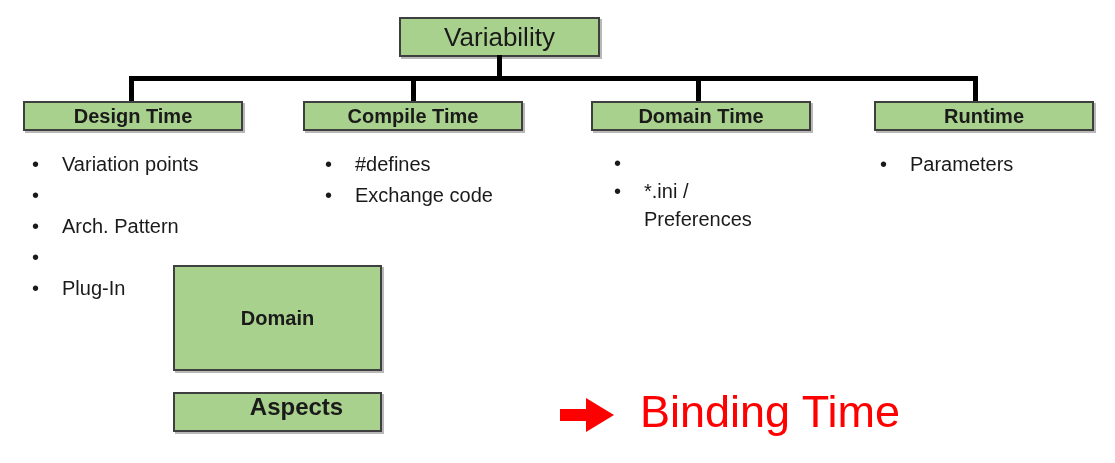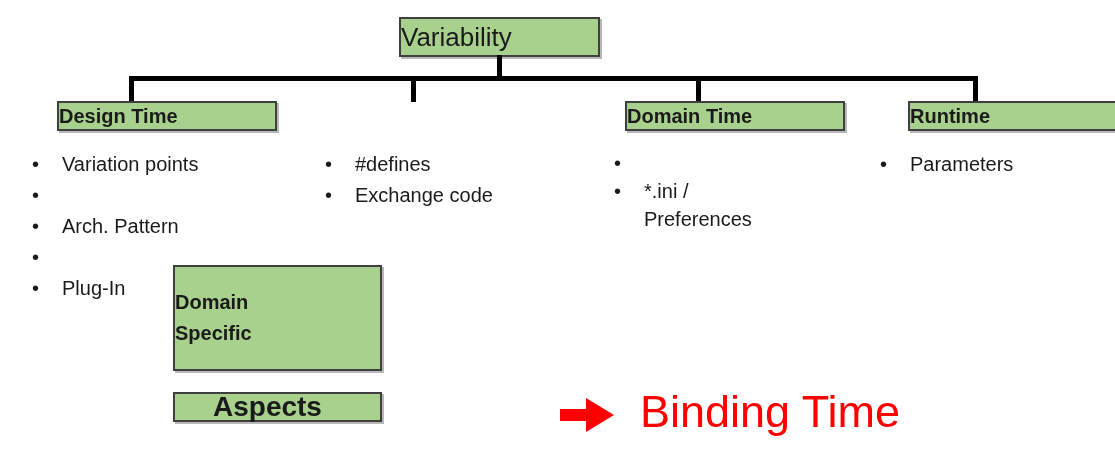--- a/index.html
+++ b/index.html
@@ -4,29 +4,29 @@
 <style>
   html,body { margin:0; padding:0; background:#ffffff; }
   .canvas {
     position:relative; width:1115px; height:463px; background:#ffffff;
     font-family:"Liberation Sans", sans-serif; color:#1a1a1a; overflow:hidden;
   }
   
   .gbox {
     position:absolute; background:#a9d18e; border:2px solid #3f3f3f;
     box-shadow:2px 2px 0 rgba(0,0,0,0.28);
-    text-align:left; box-sizing:border-box;
+    text-align:center; box-sizing:border-box;
   }
   .root-box {
     left:399px; top:17px; width:201px; height:40px;
     font-size:26px; line-height:36px; font-weight:400;
   }
   .hbox {
     top:101px; width:220px; height:30px;
-    font-size:20px; line-height:26px; font-weight:700;margin-left:34px;
+    font-size:20px; line-height:26px; font-weight:700;
   }
   .hbox.c0 { left:23px; }
   .hbox.c1 { left:303px; }
   .hbox.c2 { left:591px; }
   .hbox.c3 { left:874px; }
   
   .line { position:absolute; background:#000000; }
   .v-root { left:497px; top:55px; width:5px; height:25px; }
   .h-main { left:129px; top:76px; width:849px; height:5px; }
   .v-drop { top:81px; width:5px; height:21px; }
@@ -45,22 +45,22 @@
   .bullet { flex:0 0 30px; text-align:left; }
   .btext { flex:1 1 auto; }
   .small { font-size:14px; }
   
   .dsl-box {
     left:173px; top:265px; width:209px; height:106px;
     font-size:20px; font-weight:700; line-height:31px;
     display:flex; flex-direction:column; justify-content:center;
   }
   .aspects-box {
-    left:173px; top:392px; width:209px; height:30px;
-    font-size:28px; font-weight:700; line-height:26px;padding-left:38px;
+    left:173px; top:392px; width:209px; height:40px;
+    font-size:24px; font-weight:700; line-height:26px;padding-left:38px;
   }
   
   .binding {
     position:absolute; left:560px; top:386px;
     display:flex; align-items:center; color:#ff0000;
   }
   .binding .arrow { width:54px; height:38px; margin-top:6px; }
   .binding .label { font-size:45px; font-weight:400; margin-left:26px; white-space:nowrap; }
 </style>
 </head>
@@ -71,20 +71,21 @@
   <div class="gbox root-box">Variability</div>
 
   <div class="line v-root"></div>
   <div class="line h-main"></div>
   <div class="line v-drop v-d0"></div>
   <div class="line v-drop v-d1"></div>
   <div class="line v-drop v-d2"></div>
   <div class="line v-drop v-d3"></div>
 
   <div class="gbox hbox c0">Design Time</div>
+  <div class="gbox hbox c1">Compile Time</div>
   <div class="gbox hbox c2">Domain Time</div>
   <div class="gbox hbox c3">Runtime</div>
 
   <div class="blist c0">
     <div class="bitem">
       <span class="bullet">•</span>
       <span class="btext">Variation points</span>
     </div>
     <div class="bitem">
       <span class="bullet">•</span>
@@ -125,21 +126,20 @@
 
   <div class="blist c3">
     <div class="bitem">
       <span class="bullet">•</span>
       <span class="btext">Parameters</span>
     </div>
   </div>
 
   <div class="gbox dsl-box">
     <div>Domain</div>
-    <div>Specific</div>
   </div>
 
   <div class="gbox aspects-box">Aspects</div>
 
   <div class="binding">
     <svg class="arrow" viewBox="0 0 54 38" xmlns="http://www.w3.org/2000/svg">
       <polygon points="0,13 26,13 26,2 54,19 26,36 26,25 0,25" fill="#ff0000"></polygon>
     </svg>
     <span class="label">Binding Time</span>
   </div>

